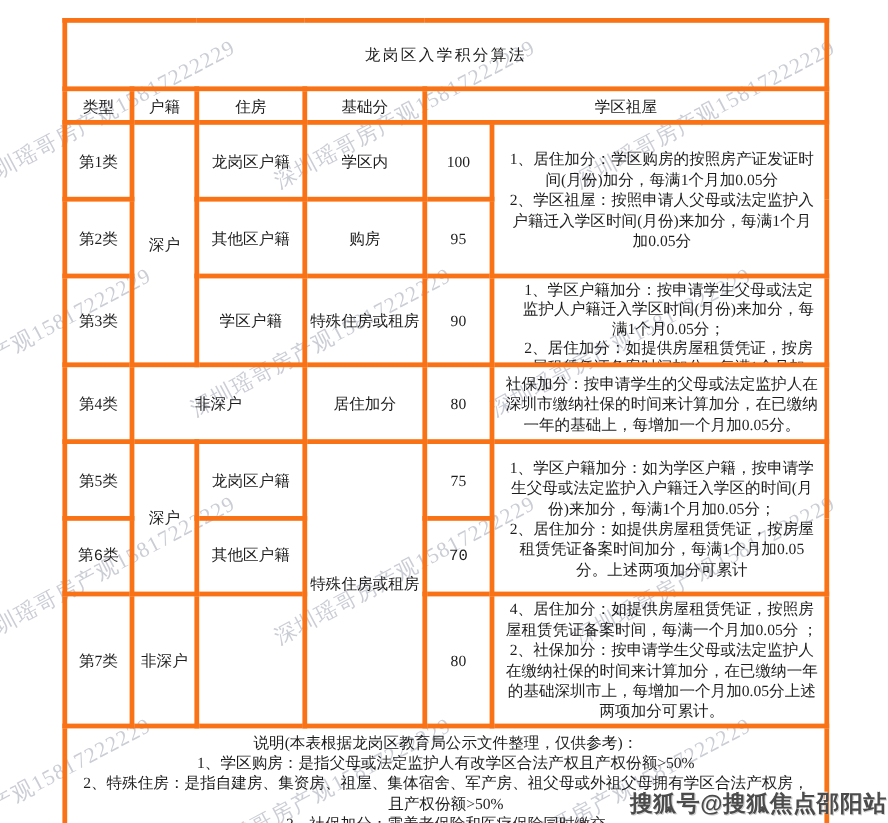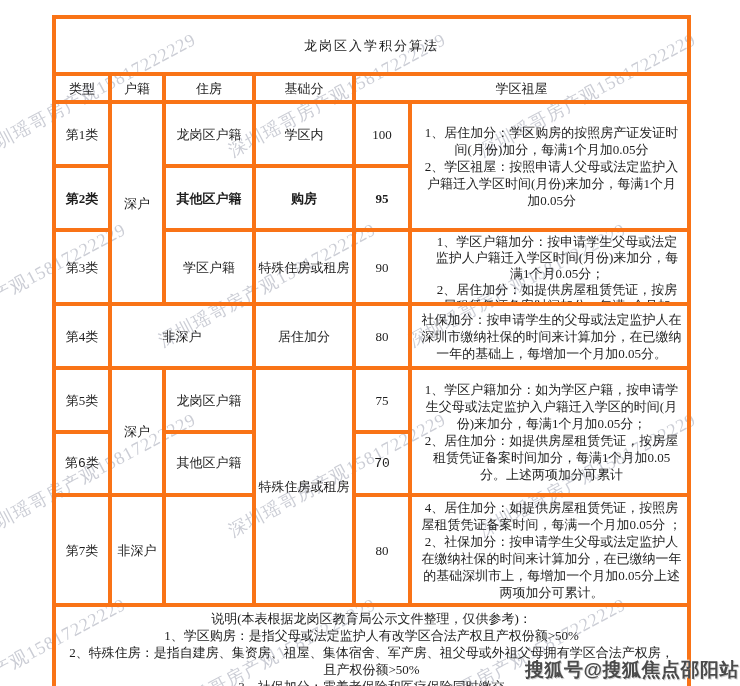--- a/index.html
+++ b/index.html
@@ -21,21 +21,21 @@
     position:absolute; left:52px; top:15px; width:635px; z-index:2;
     border-collapse:collapse; table-layout:fixed;
   }
   table.points td {
     border:4px solid #f97316; text-align:center; vertical-align:middle;
     font-size:13px; overflow:hidden; line-height:17px;
   }
   td.title-cell { font-size:27px; letter-spacing:2px; line-height:30px; }
   tr.r-title  { height:57px; }
   tr.r-head   { height:28px; }
-  tr.r1 { height:64px; } tr.r2 { height:64px;font-weight:bold; } tr.r3 { height:71px; }
+  tr.r1 { height:64px; } tr.r2 { height:64px; } tr.r3 { height:71px; }
   tr.r4 { height:64px; } tr.r5 { height:64px; } tr.r6 { height:63px;font-family:Liberation Mono, monospace; }
   tr.r7 { height:102px; } tr.r-notes { height:76px; }
   td.desc {
     text-align:left; vertical-align:middle;
     padding:2px 5px 2px 9px; line-height:18px;margin-top:36px;
   }
   td.desc-top { text-align:left; vertical-align:top; padding:0 5px 0 20px; }
   td.desc-top .clipbox { height:70px; overflow:hidden; padding-top:2px; line-height:16px; }
   td.notes-cell {
     text-align:left; vertical-align:middle;

